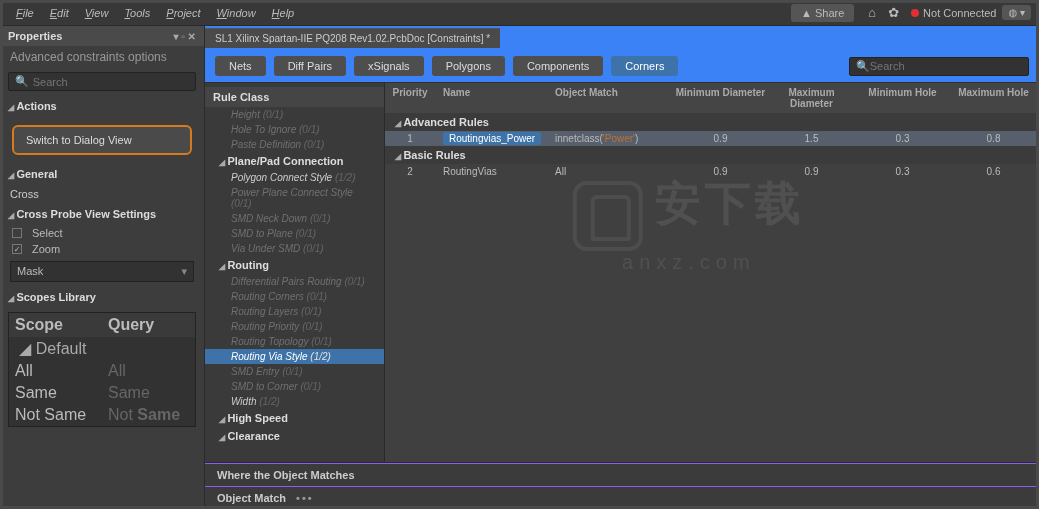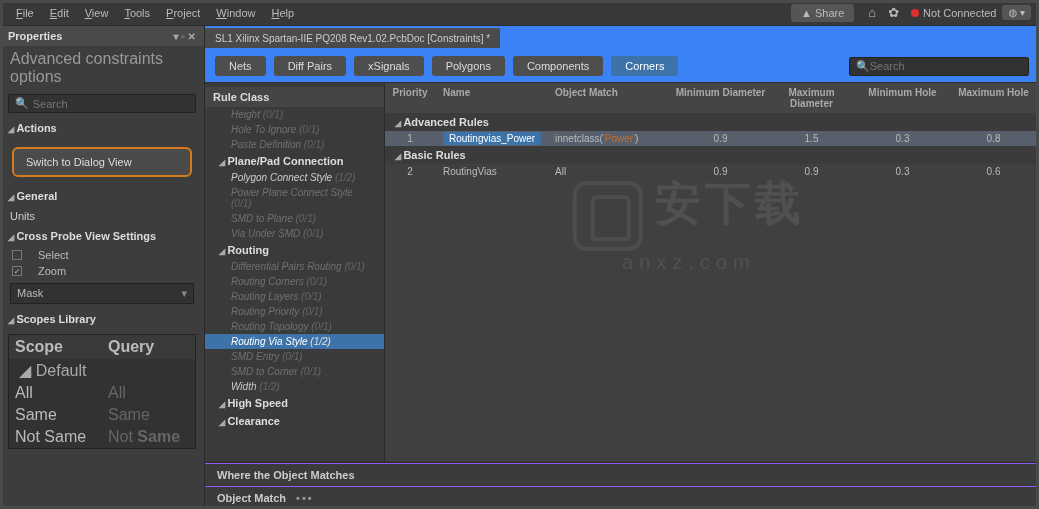--- a/index.html
+++ b/index.html
@@ -1,42 +1,42 @@
 <!DOCTYPE html>
 <html><head>
 <meta charset="utf-8">
 <style>
 * { margin:0; padding:0; box-sizing:border-box; font-family:"Segoe UI",Arial,sans-serif; }
 body { background:#383838; color:#bbb; font-size:11px; width:1039px; height:509px; overflow:hidden; position:relative; }
 .menubar { height:26px; background:#383838; display:flex; align-items:center; padding:0 8px; border-bottom:1px solid #2a2a2a; }
-.menubar .menu-item { padding:3px 8px; cursor:pointer; }
+.menubar .menu-item { padding:3px 8px; cursor:pointer;font-style:italic; }
 .menubar .menu-item u { text-decoration:underline; }
 .menubar .spacer { flex:1; }
 .menubar .share-btn { background:#555; padding:3px 10px; border-radius:3px; margin-right:8px; cursor:pointer; }
 .menubar .icon-btn { padding:0 6px; cursor:pointer; font-size:13px; }
 .menubar .status { display:flex; align-items:center; gap:4px; padding:0 6px; }
 .menubar .dot { width:8px; height:8px; border-radius:50%; background:#e03030; display:inline-block; }
 .menubar .badge { background:#555; padding:2px 6px; border-radius:3px; font-size:10px; }
 
 .main-row { display:flex; height:calc(100% - 26px); }
 .sidebar { width:205px; background:#3d3d3d; border-right:1px solid #2a2a2a; display:flex; flex-direction:column; }
 .panel-title { background:#4a4a4a; padding:4px 8px; font-weight:bold; color:#ddd; display:flex; align-items:center; justify-content:space-between; }
 .panel-title .ctl { font-size:10px; color:#aaa; }
-.sub-label { padding:4px 10px; color:#999; font-size:16px; }
+.sub-label { padding:4px 10px; color:#999; font-size:12px; }
 .search-box { margin:4px 8px; display:flex; align-items:center; background:#323232; border:1px solid #222; border-radius:2px; padding:2px 6px; }
 .search-box input { flex:1; background:transparent; border:none; color:#bbb; font-size:11px; outline:none; }
 .search-box .s-icon { margin-right:4px; color:#888; }
 .section-hdr { padding:5px 8px; font-weight:bold; color:#ddd; cursor:pointer; }
 .section-hdr::before { content:"◢ "; font-size:8px; color:#aaa; }
 .switch-btn { margin:8px 12px; padding:7px 12px; border:2px solid #d67a1f; border-radius:6px; background:#4a4a4a; color:#ddd; cursor:pointer; display:inline-block; }
 .row-label { padding:3px 10px; color:#ccc; }
 .units-row { display:flex; gap:6px; padding:4px 10px; }
 .unit-btn { flex:1; text-align:center; padding:3px 0; background:#323232; border:1px solid #222; cursor:pointer; }
 .unit-btn.active { background:#3d5a7a; color:#fff; }
-.chk-row { padding:2px 12px; display:flex; align-items:center; gap:16px; }
+.chk-row { padding:2px 12px; display:flex; align-items:center; gap:10px; }
 .chk-row .chk { width:10px; height:10px; border:1px solid #777; display:inline-block; text-align:center; line-height:9px; font-size:8px; }
 .dropdown { margin:4px 10px; background:#323232; border:1px solid #222; padding:3px 6px; display:flex; justify-content:space-between; cursor:pointer; }
 .dropdown::after { content:"▾"; color:#888; }
 .scope-table { margin:4px 8px; background:#323232; border:1px solid #222; font-size:16px; }
 .scope-table .hdr { display:flex; background:#3a3a3a; }
 .scope-table .hdr div { flex:1; padding:3px 6px; font-weight:bold; }
 .scope-table .row { display:flex; }
 .scope-table .row div { flex:1; padding:2px 6px; }
 .scope-table .sub { padding:2px 10px; color:#aaa; }
 .scope-table .right-dim { color:#666; }
@@ -119,21 +119,21 @@
     <div class="sub-label">Advanced constraints options</div>
     <div class="search-box">
       <span class="s-icon">🔍</span>
       <input placeholder="Search" style="">
     </div>
 
     <div class="section-hdr">Actions</div>
     <div class="switch-btn">Switch to Dialog View</div>
 
     <div class="section-hdr">General</div>
-    <div class="row-label">Units</div>
+    <div class="row-label">Cross</div>
 
     <div class="section-hdr">Cross Probe View Settings</div>
     <div class="chk-row">
         <span class="chk"></span>
         <span>Select</span>
       </div>
     <div class="chk-row">
         <span class="chk">✓</span>
         <span>Zoom</span>
       </div>
@@ -185,20 +185,21 @@
 
       <div class="rule-tree">
         <div class="rt-hdr">Rule Class</div>
         <div class="rt-item"><span>Height</span> <span class="cnt">(0/1)</span></div>
         <div class="rt-item"><span>Hole To Ignore</span> <span class="cnt">(0/1)</span></div>
         <div class="rt-item"><span>Paste Definition</span> <span class="cnt">(0/1)</span></div>
 
         <div class="rt-group">Plane/Pad Connection</div>
         <div class="rt-item active-default"><span>Polygon Connect Style</span> <span class="cnt">(1/2)</span></div>
         <div class="rt-item"><span>Power Plane Connect Style</span> <span class="cnt">(0/1)</span></div>
+        <div class="rt-item"><span>SMD Neck Down</span> <span class="cnt">(0/1)</span></div>
         <div class="rt-item"><span>SMD to Plane</span> <span class="cnt">(0/1)</span></div>
         <div class="rt-item"><span>Via Under SMD</span> <span class="cnt">(0/1)</span></div>
 
         <div class="rt-group">Routing</div>
         <div class="rt-item"><span>Differential Pairs Routing</span> <span class="cnt">(0/1)</span></div>
         <div class="rt-item"><span>Routing Corners</span> <span class="cnt">(0/1)</span></div>
         <div class="rt-item"><span>Routing Layers</span> <span class="cnt">(0/1)</span></div>
         <div class="rt-item"><span>Routing Priority</span> <span class="cnt">(0/1)</span></div>
         <div class="rt-item"><span>Routing Topology</span> <span class="cnt">(0/1)</span></div>
         <div class="rt-item sel"><span>Routing Via Style</span> <span class="cnt">(1/2)</span></div>

